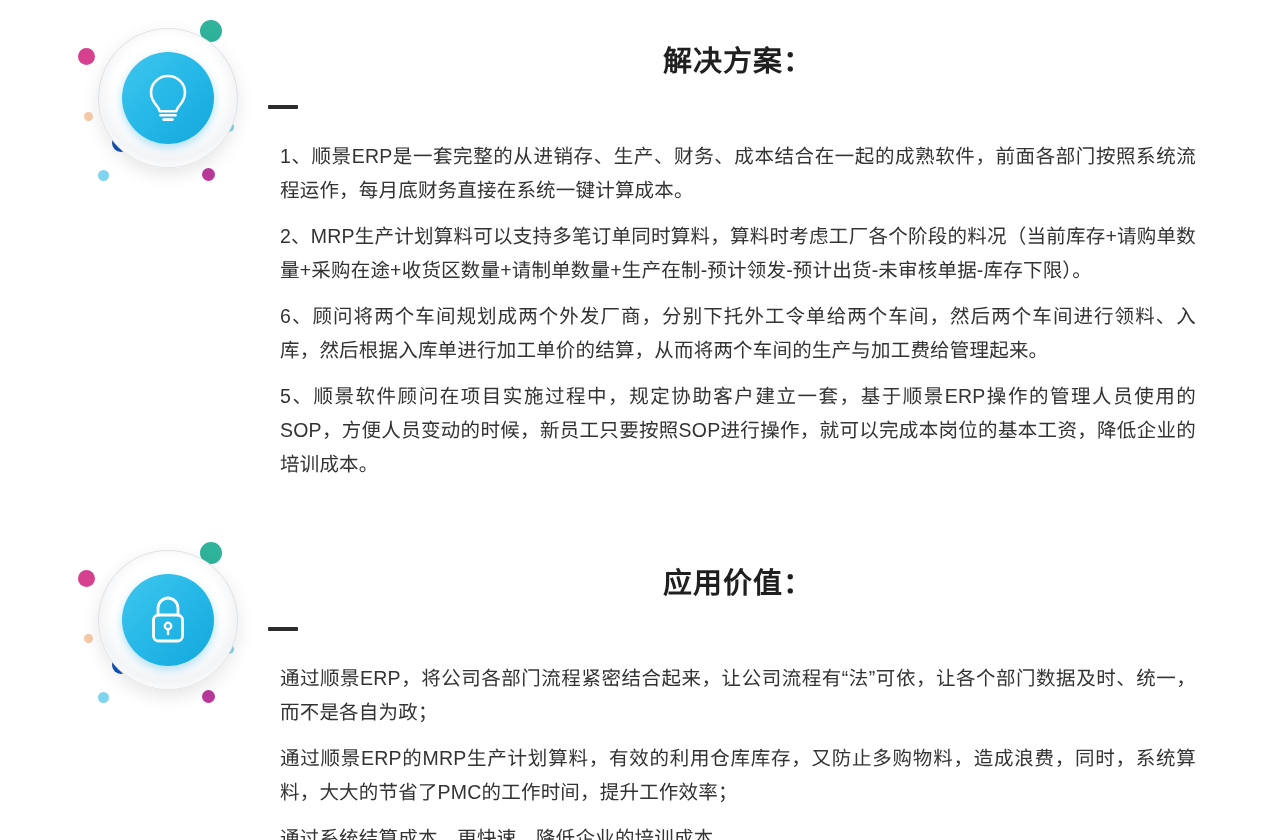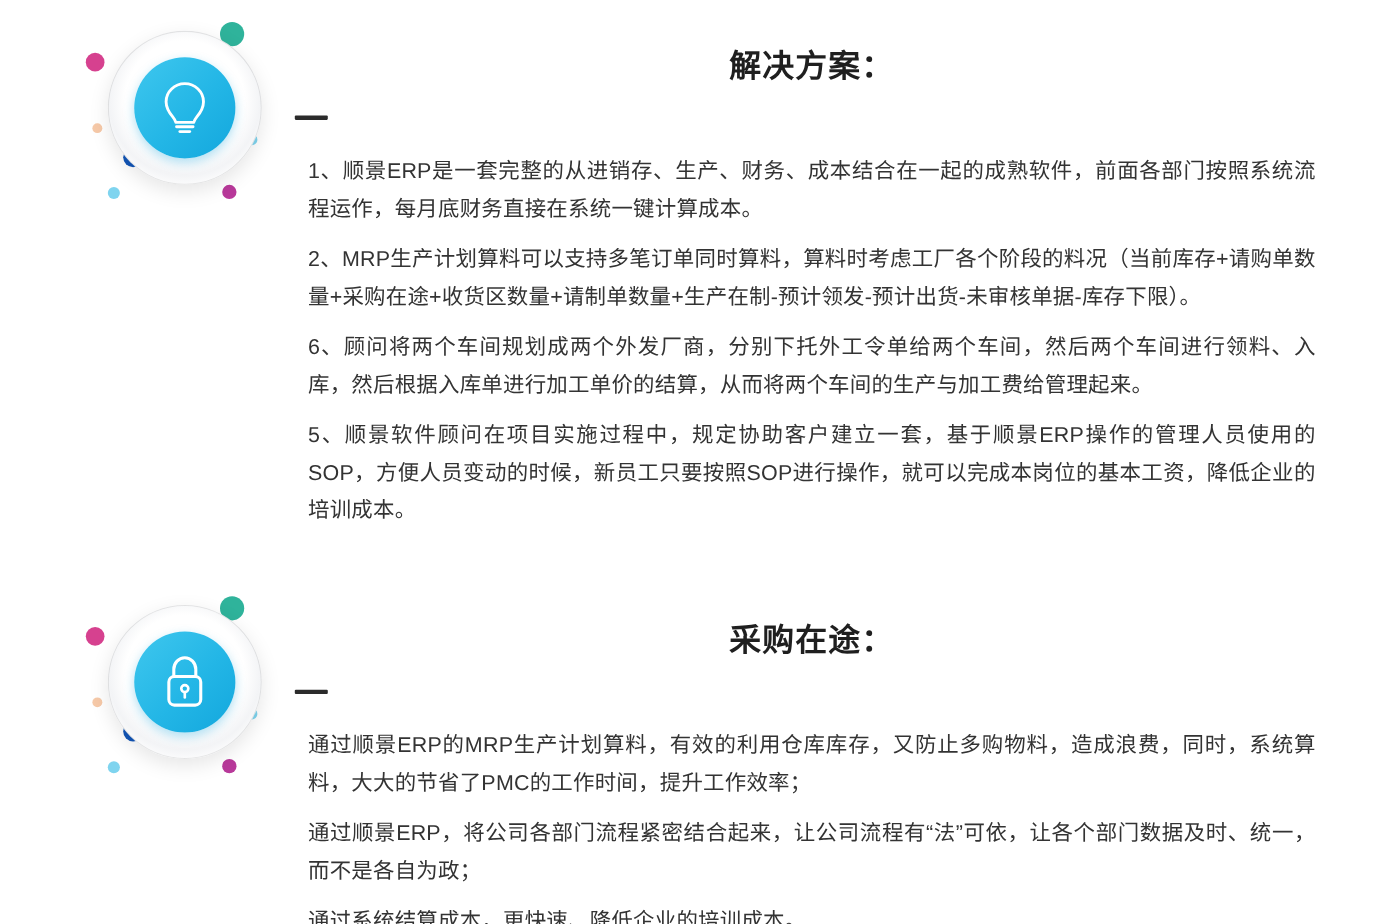--- a/index.html
+++ b/index.html
@@ -193,24 +193,24 @@
         <svg width="46" height="54" viewBox="0 0 46 54" fill="none" aria-hidden="true">
           <path d="M13 22 v-6.5 C13 9.7 17.5 5 23 5 s10 4.7 10 10.5 V22" stroke="#ffffff" stroke-width="2.8" stroke-linecap="round" fill="none"></path>
           <rect x="8.5" y="22" width="29" height="26" rx="5" stroke="#ffffff" stroke-width="2.8" fill="none"></rect>
           <circle cx="23" cy="33" r="3.2" stroke="#ffffff" stroke-width="2.4" fill="none"></circle>
           <path d="M23 36.4 v4.6" stroke="#ffffff" stroke-width="2.4" stroke-linecap="round"></path>
         </svg>
       </div>
     </div>
 
     <div class="content">
-      <h2 class="heading">采购在途：</h2>
+      <h2 class="heading">应用价值：</h2>
       <div class="rule"></div>
       <div class="body">
+        <p>通过顺景ERP，将公司各部门流程紧密结合起来，让公司流程有“法”可依，让各个部门数据及时、统一，而不是各自为政；</p>
         <p>通过顺景ERP的MRP生产计划算料，有效的利用仓库库存，又防止多购物料，造成浪费，同时，系统算料，大大的节省了PMC的工作时间，提升工作效率；</p>
-        <p>通过顺景ERP，将公司各部门流程紧密结合起来，让公司流程有“法”可依，让各个部门数据及时、统一，而不是各自为政；</p>
         <p>通过系统结算成本，更快速、降低企业的培训成本。</p>
       </div>
     </div>
 
   </section>
 
 </div>
 
 </body></html>

